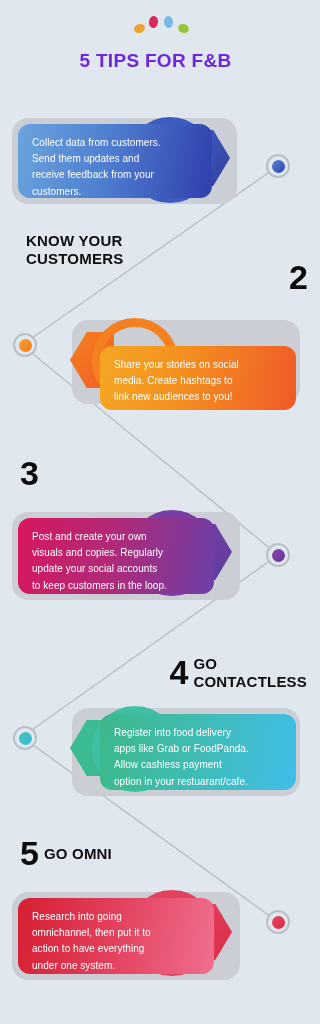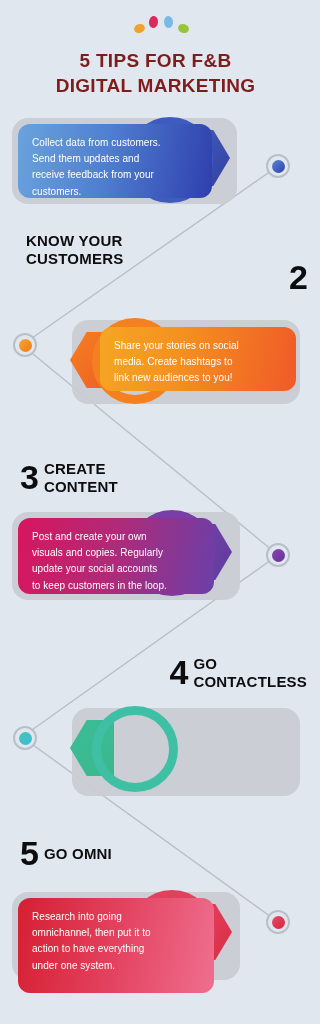--- a/index.html
+++ b/index.html
@@ -45,21 +45,21 @@
   .title {
     position: absolute;
     top: 48px;
     left: 0;
     width: 311px;
     text-align: center;
     font-weight: 700;
     font-size: 19px;
     letter-spacing: 0.3px;
     line-height: 1.32;
-    color: #7f1d1d;
+    color: #6d28d9;
   }
   .title-line { display: block; }
 
   
   .connector {
     position: absolute;
     left: 0;
     top: 0;
     width: 311px;
     height: 1024px;
@@ -169,21 +169,21 @@
   }
 
   
   
   .t1 .card  { background: linear-gradient(100deg, #6aa3dd 0%, #4f7fd0 45%, #2f3fae 100%); }
   .t1 .ring  { border-color: #3e5cc0; }
   .t1 .tail-color { background: linear-gradient(130deg, #415fc2 0%, #33409f 100%); }
   .t1 .inner { background: linear-gradient(135deg, #5b86d6, #2f3fae); }
 
   
-  .t2 .card  { background: linear-gradient(100deg, #f5a623 0%, #f4911f 40%, #f05a28 100%); }
+  .t2 .card  { background: linear-gradient(100deg, #f5a623 0%, #f4911f 40%, #f05a28 100%); margin-top: 19px; }
   .t2 .ring  { border-color: #f4801f; }
   .t2 .tail-color { background: linear-gradient(130deg, #f4801f 0%, #ef5e26 100%); }
   .t2 .inner { background: linear-gradient(135deg, #f8a52c, #ef7a1f); }
 
   
   .t3 .card  { background: linear-gradient(100deg, #d8165e 0%, #b02a78 48%, #6b3fa8 100%); }
   .t3 .ring  { border-color: #7a3fa6; }
   .t3 .tail-color { background: linear-gradient(130deg, #7640a6 0%, #5e3c9e 100%); }
   .t3 .inner { background: linear-gradient(135deg, #8a45ad, #63349c); }
 
@@ -206,21 +206,20 @@
 
   <div class="dots-row">
     <span class="deco-dot d0"></span>
     <span class="deco-dot d1"></span>
     <span class="deco-dot d2"></span>
     <span class="deco-dot d3"></span>
   </div>
 
   <h1 class="title">
     <span class="title-line">5 TIPS FOR F&amp;B</span>
-    <span class="title-line">DIGITAL MARKETING</span>
   </h1>
 
   <svg class="connector" viewBox="0 0 311 1024">
     <polyline points="278,166 22,345 278,555 22,737 278,922" fill="none" stroke="#b9bfc8" stroke-width="1.4" stroke-linejoin="round" stroke-linecap="round"></polyline>
   </svg>
 
   <div class="step t1">
     <div class="card-group" style="top:118px;left:0;">
       <div class="plate" style="left:12px;top:0;width:225px;height:86px;"></div>
       <div class="tail" style="left:186px;top:12px;clip-path:polygon(0% 0%,62% 0%,100% 50%,62% 100%,0% 100%);">
@@ -263,22 +262,20 @@
       </div>
     </div>
     <div class="endpoint" style="left:13px;top:333px;">
       <span class="inner"></span>
     </div>
   </div>
 
   <div class="step t3">
     <div class="step-head left" style="top:460px;">
       <span class="step-num">3</span>
-      <span class="step-label">CREATE
-CONTENT</span>
     </div>
     <div class="card-group" style="top:512px;left:0;">
       <div class="plate" style="left:12px;top:0;width:228px;height:88px;"></div>
       <div class="tail" style="left:188px;top:12px;clip-path:polygon(0% 0%,62% 0%,100% 50%,62% 100%,0% 100%);">
         <div class="tail-grey" style="transform:translate(9px,0);"></div>
         <div class="tail-color"></div>
       </div>
       <div class="ring" style="left:129px;top:-2px;"></div>
       <div class="card" style="left:18px;top:6px;width:196px;height:76px;">
         <p>Post and create your own
@@ -298,39 +295,45 @@
       <span class="step-label">GO
 CONTACTLESS</span>
     </div>
     <div class="card-group" style="top:706px;left:0;">
       <div class="plate" style="left:72px;top:2px;width:228px;height:88px;"></div>
       <div class="tail" style="left:70px;top:14px;clip-path:polygon(100% 0%,38% 0%,0% 50%,38% 100%,100% 100%);">
         <div class="tail-grey" style="transform:translate(-9px,0);"></div>
         <div class="tail-color"></div>
       </div>
       <div class="ring" style="left:92px;top:0px;"></div>
+      <div class="card" style="left:100px;top:8px;width:196px;height:76px;">
+        <p>Register into food delivery
+apps like Grab or FoodPanda.
+Allow cashless payment
+option in your restuarant/cafe.</p>
+      </div>
     </div>
     <div class="endpoint" style="left:13px;top:726px;">
       <span class="inner"></span>
     </div>
   </div>
 
   <div class="step t5">
     <div class="step-head left" style="top:840px;">
       <span class="step-num">5</span>
       <span class="step-label">GO OMNI</span>
     </div>
     <div class="card-group" style="top:892px;left:0;">
       <div class="plate" style="left:12px;top:0;width:228px;height:88px;"></div>
       <div class="tail" style="left:188px;top:12px;clip-path:polygon(0% 0%,62% 0%,100% 50%,62% 100%,0% 100%);">
         <div class="tail-grey" style="transform:translate(9px,0);"></div>
         <div class="tail-color"></div>
       </div>
       <div class="ring" style="left:129px;top:-2px;"></div>
-      <div class="card" style="left:18px;top:6px;width:196px;height:95px;">
+      <div class="card" style="left:18px;top:6px;width:196px;height:76px;">
         <p>Research into going
 omnichannel, then put it to
 action to have everything
 under one system.</p>
       </div>
     </div>
     <div class="endpoint" style="left:266px;top:910px;">
       <span class="inner"></span>
     </div>
   </div>

